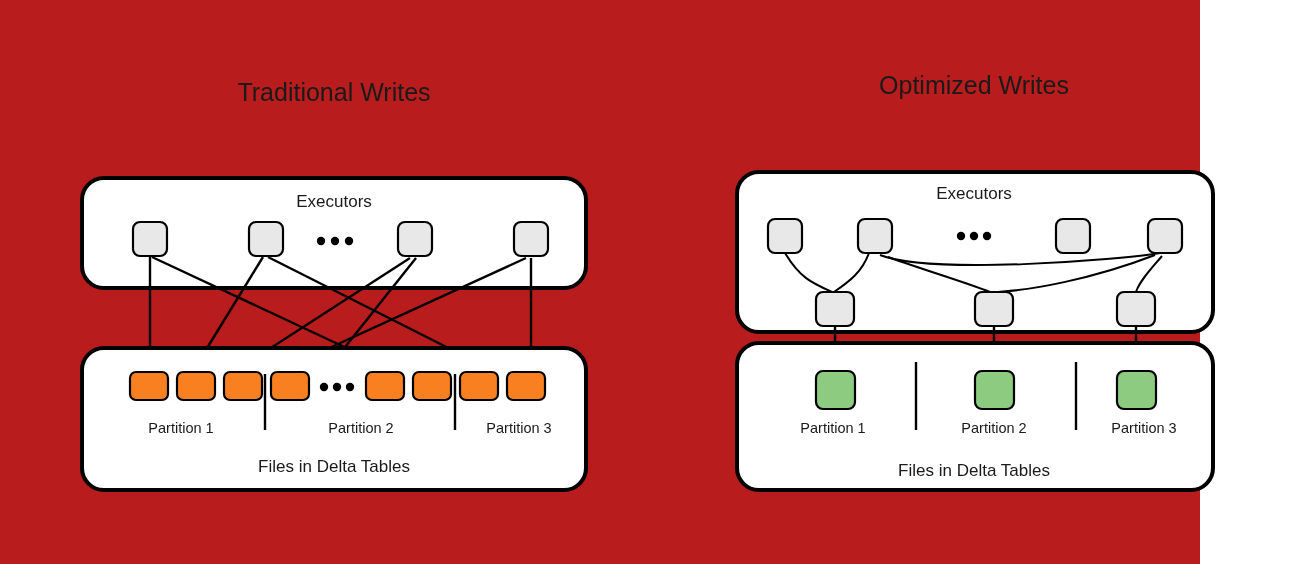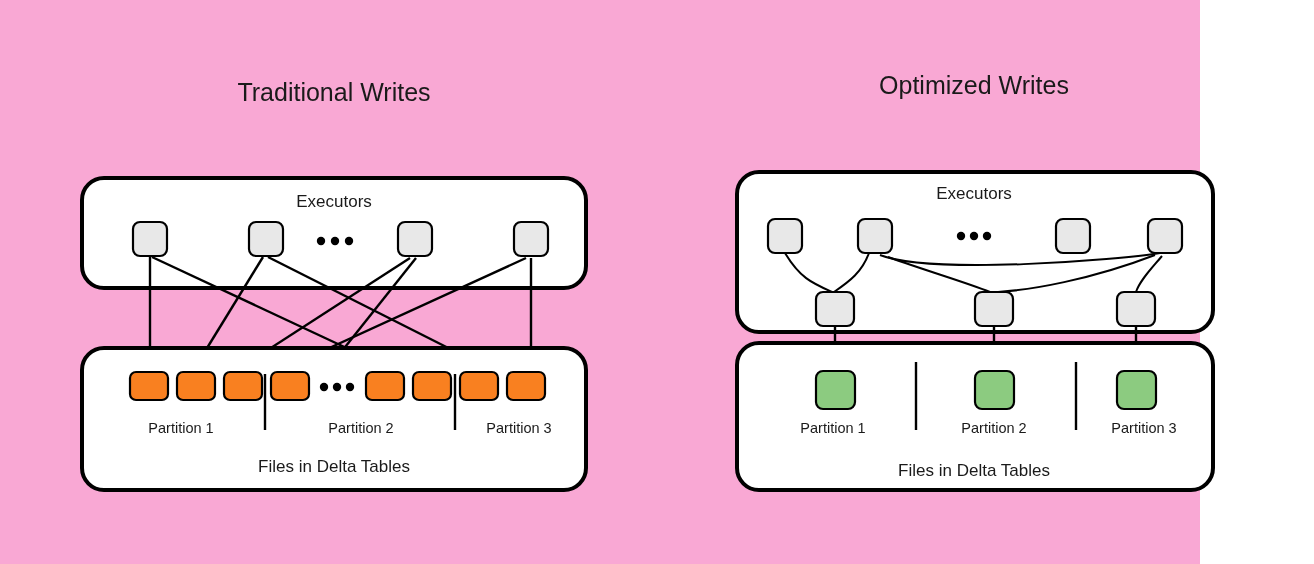--- a/index.html
+++ b/index.html
@@ -1,18 +1,18 @@
 <!DOCTYPE html>
 <html><head>
 <meta charset="utf-8">
 <style>
   html,body{margin:0;padding:0;background:#ffffff;}
   body{width:1314px;height:564px;overflow:hidden;
        font-family:"Liberation Sans","DejaVu Sans",sans-serif;}
-  #stage{position:relative;width:1200px;height:564px;background:#f9a8d4;}
+  #stage{position:relative;width:1200px;height:564px;background:#b91c1c;}
   svg#canvas{position:absolute;left:0;top:0;width:1314px;height:564px;}
   .ttl{font-size:25px;fill:#1a1a1a;text-anchor:middle;}
   .panel-label{font-size:17px;fill:#1a1a1a;text-anchor:middle;}
   .part-label{font-size:14.5px;fill:#1a1a1a;text-anchor:middle;}
   .outer{fill:#ffffff;stroke:#000000;stroke-width:4;}
   .node{fill:#e8e8e8;stroke:#000000;stroke-width:2.2;}
   .orange{fill:#f98020;stroke:#000000;stroke-width:2.2;}
   .green{fill:#8ccb80;stroke:#000000;stroke-width:2.2;}
   .edge{stroke:#000000;stroke-width:2.4;fill:none;}
   .edgec{stroke:#000000;stroke-width:2.0;fill:none;}

